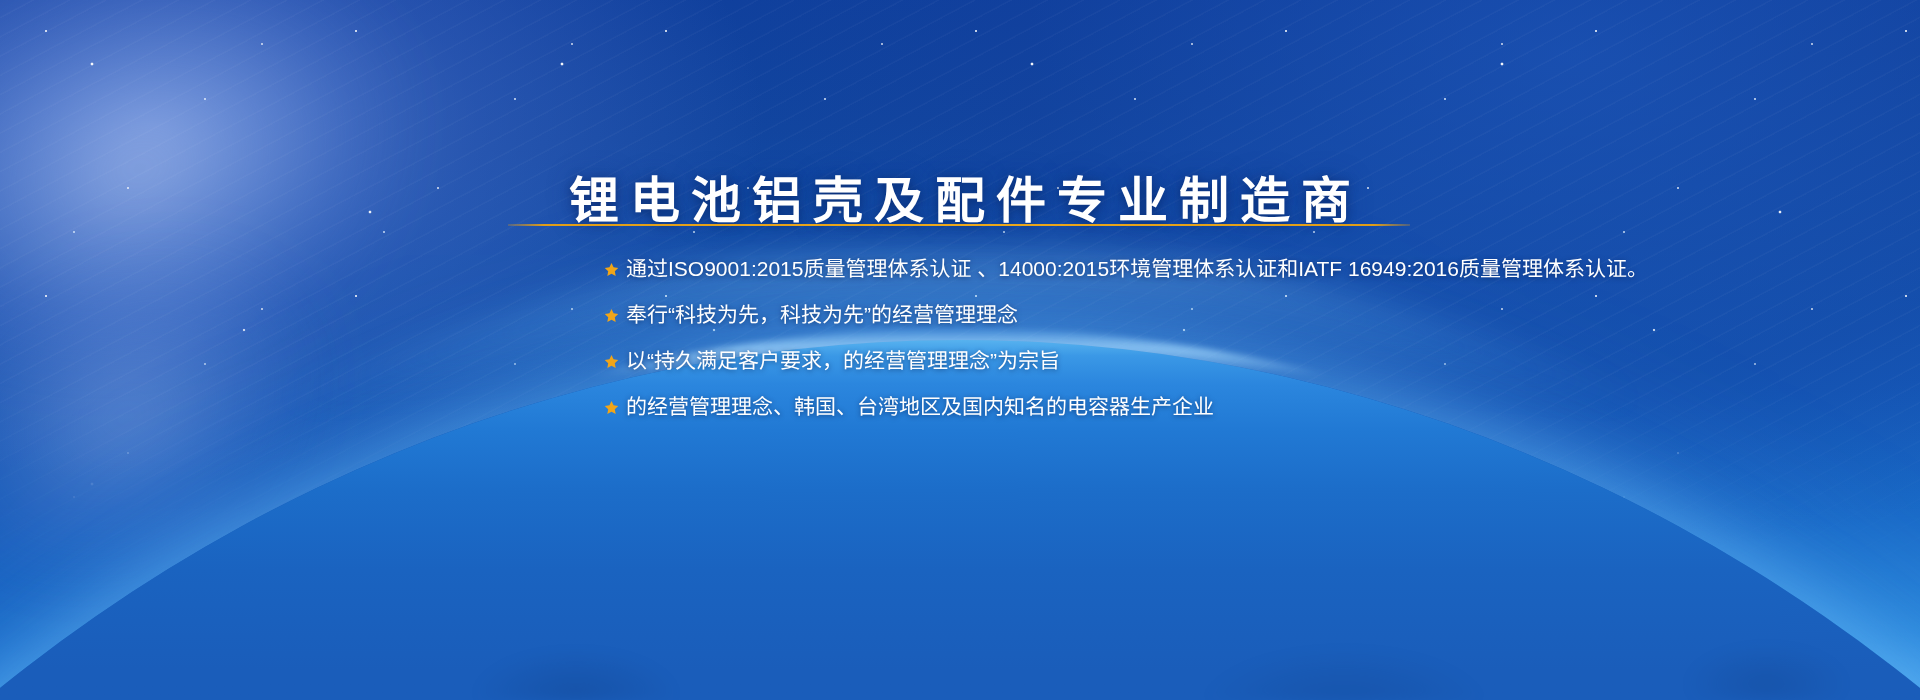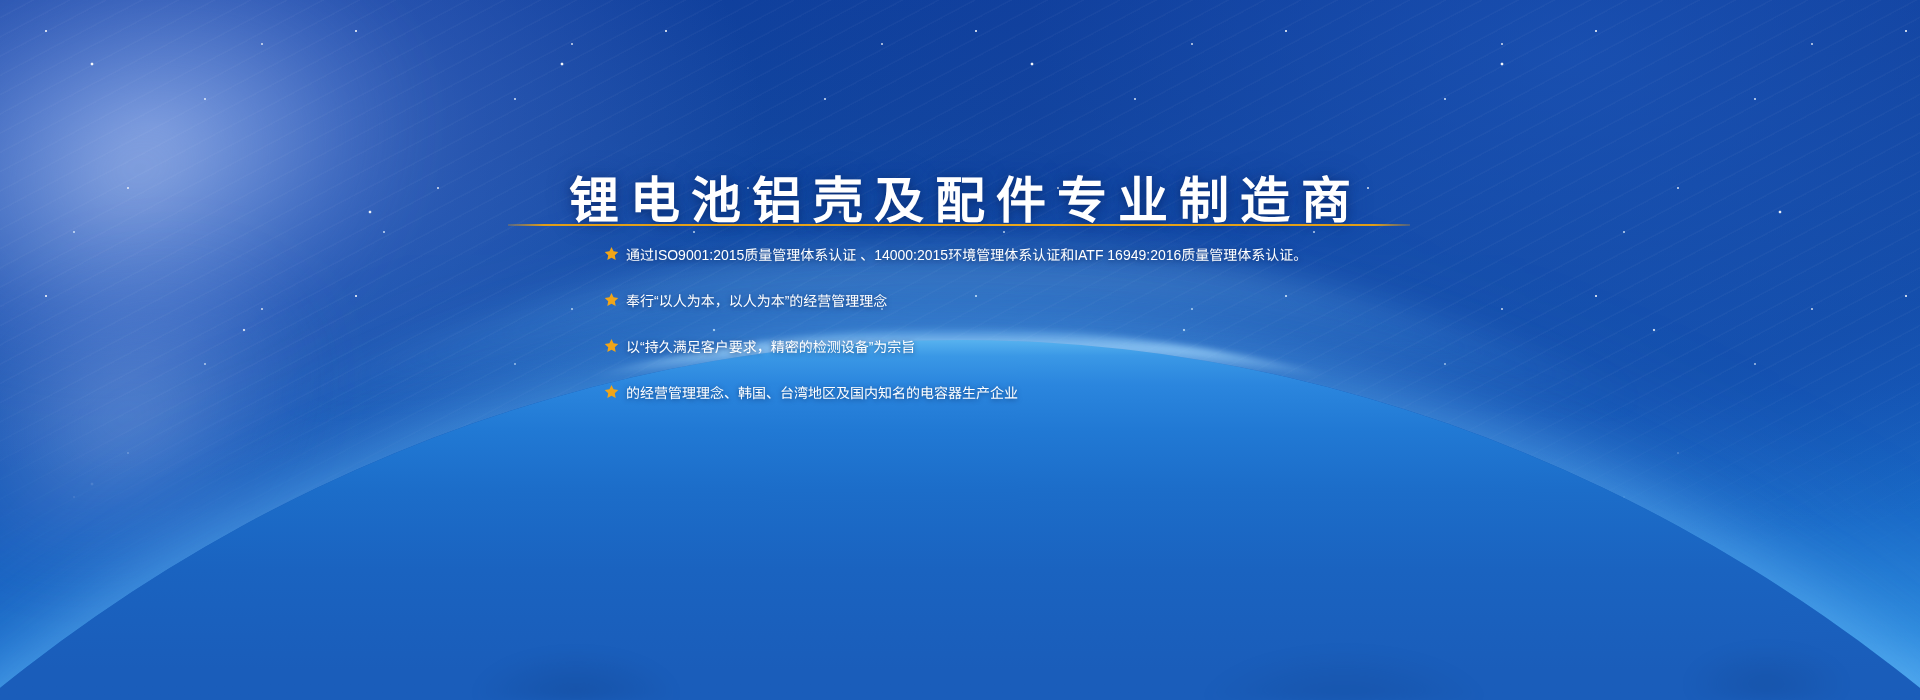--- a/index.html
+++ b/index.html
@@ -250,23 +250,24 @@
 
   .bullets {
     position: absolute;
     left: 604px;
     top: 246px;
     width: 1000px;
   }
 
   .bullet {
     display: flex;
+    align-items: center;
     height: 46px;
     color: #ffffff;
-    font-size: 14px;
+    font-size: 21px;
     line-height: 1.4;
     white-space: nowrap;
     text-shadow: 0 1px 5px rgba(4,26,76,0.60);
   }
 
   .star-icon {
     flex: 0 0 auto;
     width: 15px;
     height: 15px;
     margin-right: 7px;
@@ -308,28 +309,28 @@
         <svg class="star-icon" viewBox="0 0 24 24" aria-hidden="true">
           <polygon points="12,1.6 15.3,8.5 22.8,9.5 17.3,14.8 18.7,22.3 12,18.7 5.3,22.3 6.7,14.8 1.2,9.5 8.7,8.5" fill="#f0a519"></polygon>
         </svg>
         <span class="bullet-text">通过ISO9001:2015质量管理体系认证 、14000:2015环境管理体系认证和IATF 16949:2016质量管理体系认证。</span>
       </li>
 
       <li class="bullet">
         <svg class="star-icon" viewBox="0 0 24 24" aria-hidden="true">
           <polygon points="12,1.6 15.3,8.5 22.8,9.5 17.3,14.8 18.7,22.3 12,18.7 5.3,22.3 6.7,14.8 1.2,9.5 8.7,8.5" fill="#f0a519"></polygon>
         </svg>
-        <span class="bullet-text">奉行“以人为本，以人为本”的经营管理理念</span>
+        <span class="bullet-text">奉行“科技为先，科技为先”的经营管理理念</span>
       </li>
 
       <li class="bullet">
         <svg class="star-icon" viewBox="0 0 24 24" aria-hidden="true">
           <polygon points="12,1.6 15.3,8.5 22.8,9.5 17.3,14.8 18.7,22.3 12,18.7 5.3,22.3 6.7,14.8 1.2,9.5 8.7,8.5" fill="#f0a519"></polygon>
         </svg>
-        <span class="bullet-text">以“持久满足客户要求，精密的检测设备”为宗旨</span>
+        <span class="bullet-text">以“持久满足客户要求，的经营管理理念”为宗旨</span>
       </li>
 
 
       <li class="bullet">
         <svg class="star-icon" viewBox="0 0 24 24" aria-hidden="true">
           <polygon points="12,1.6 15.3,8.5 22.8,9.5 17.3,14.8 18.7,22.3 12,18.7 5.3,22.3 6.7,14.8 1.2,9.5 8.7,8.5" fill="#f0a519"></polygon>
         </svg>
         <span class="bullet-text">的经营管理理念、韩国、台湾地区及国内知名的电容器生产企业</span>
       </li>
 

